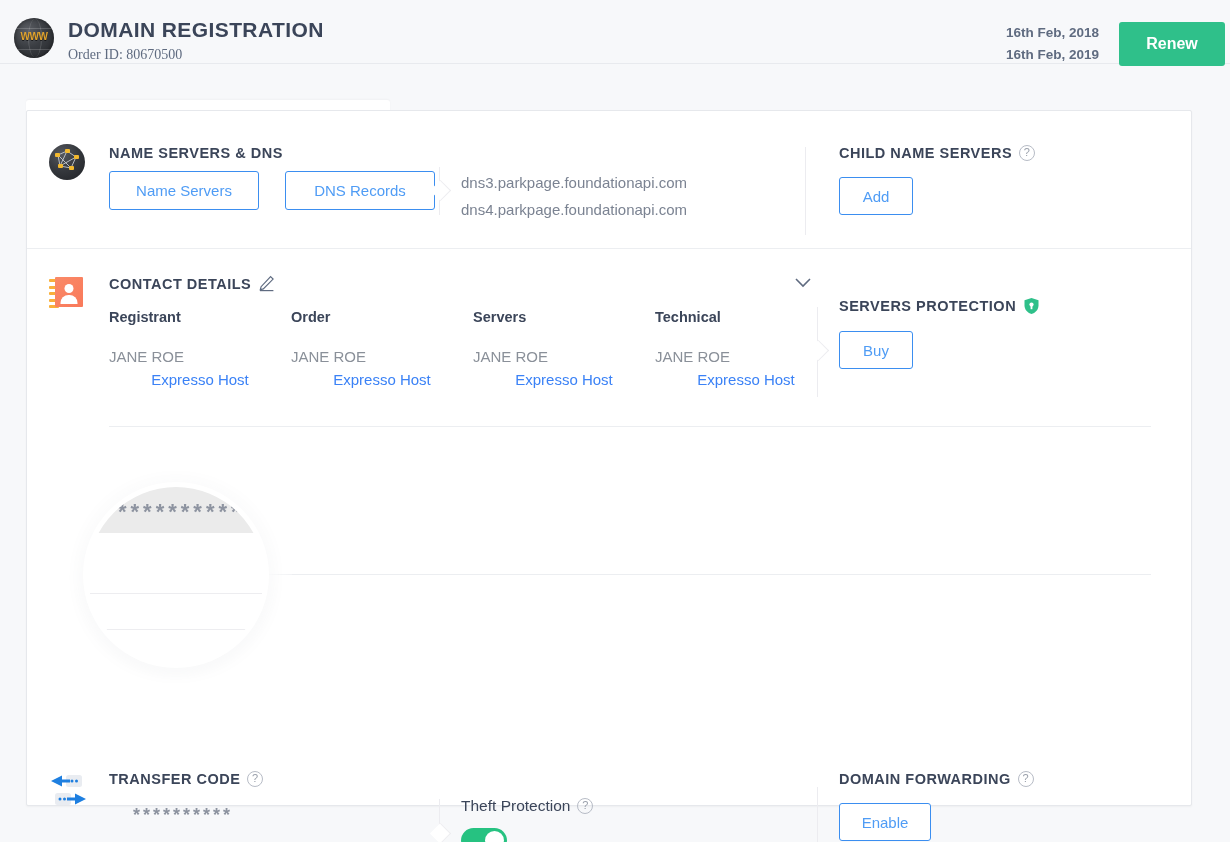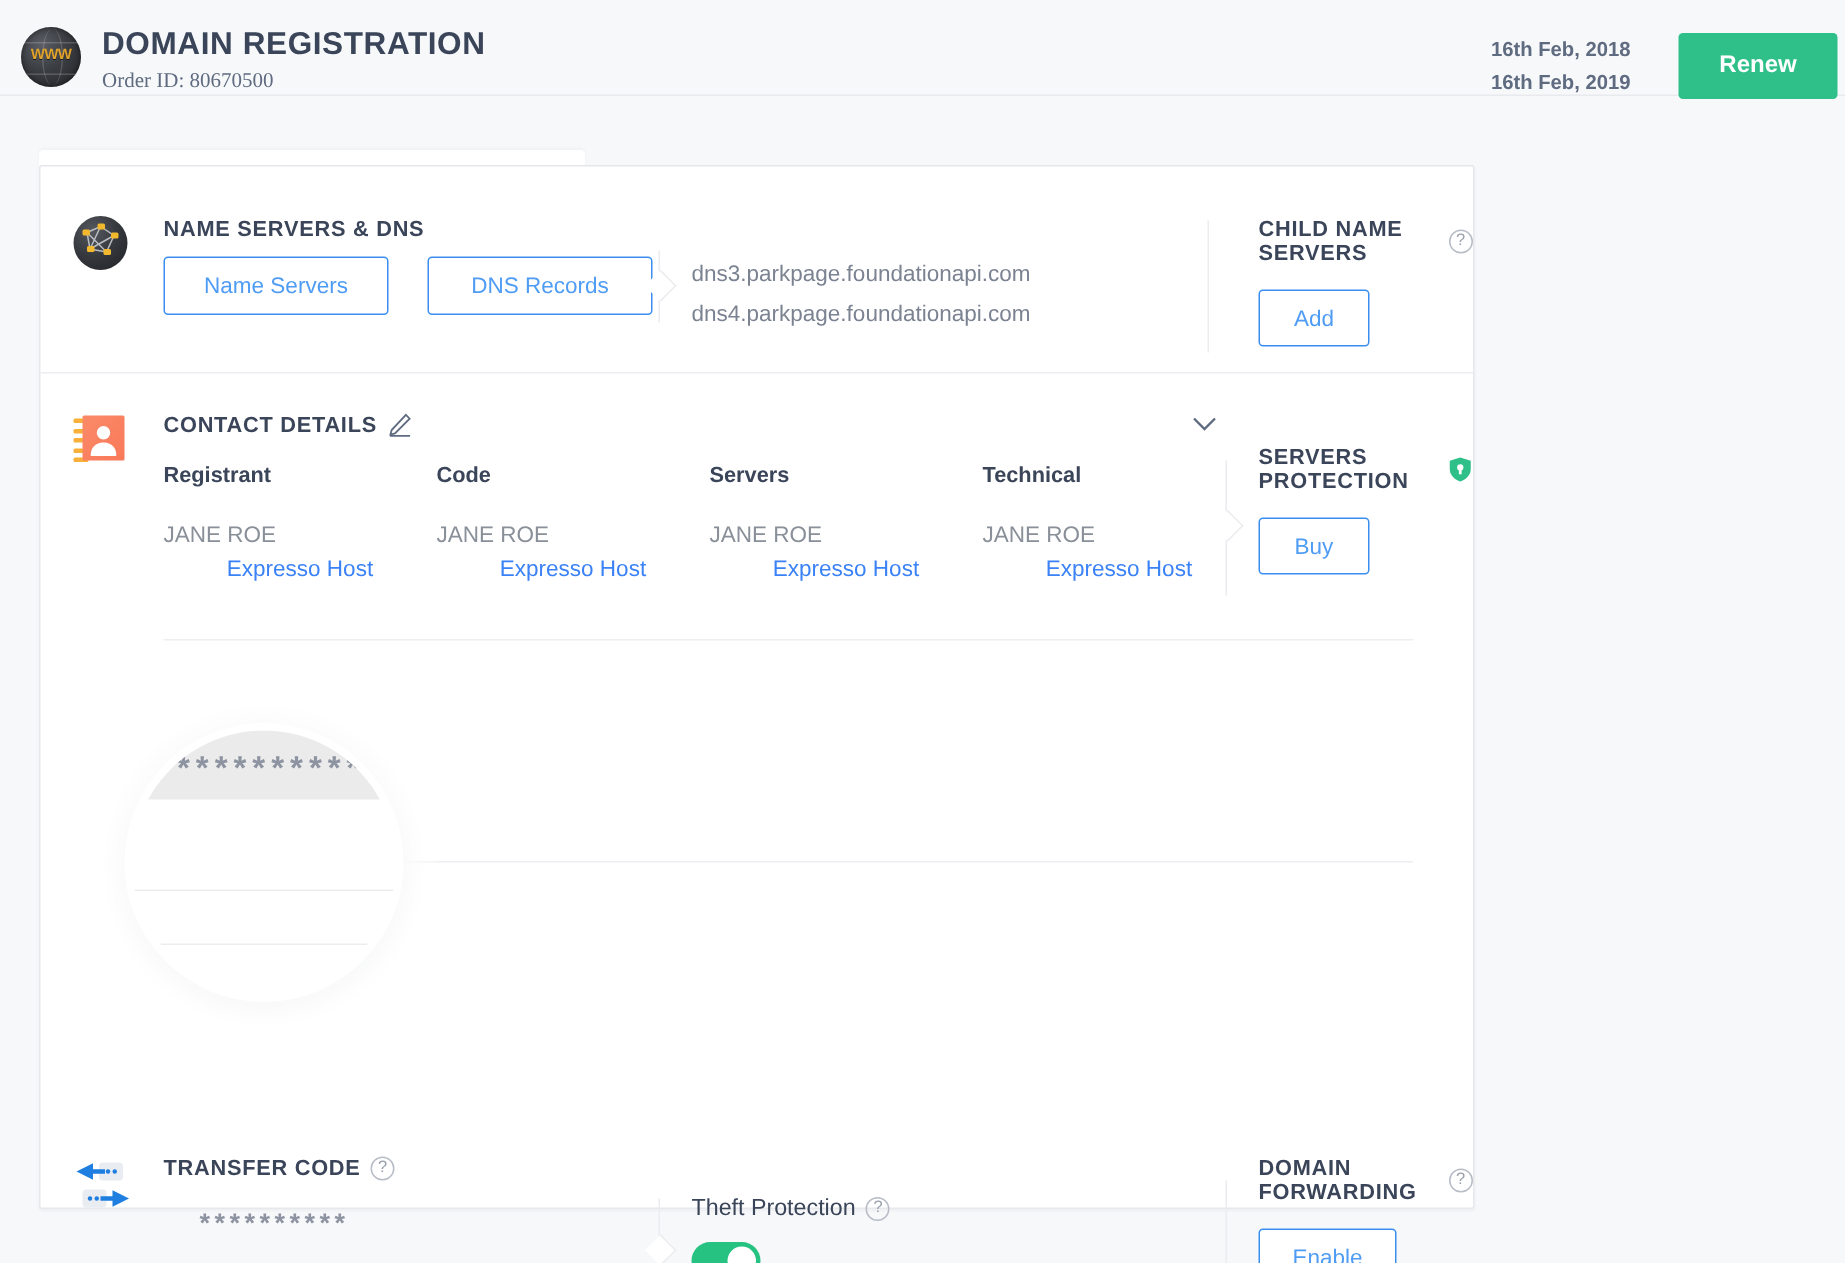--- a/index.html
+++ b/index.html
@@ -49,41 +49,41 @@
     font-size: 21px; font-weight: bold; color: #3b4559;
     letter-spacing: .4px; line-height: 24px;
   }
   .hdr-sub {
     font-size: 14px; color: #5f6b80; margin-top: 4px; line-height: 18px; font-family: Liberation Serif, serif;
   }
   .hdr-right {
     position: absolute; right: 0; top: 22px;
     display: flex; align-items: flex-start;
   }
-  .hdr-dates { text-align: right; padding-right: 32px; margin-left: 36px; }
+  .hdr-dates { text-align: right; padding-right: 20px; margin-left: 36px; }
   .hdr-date {
     font-size: 13.5px; color: #5f6b80; line-height: 22px; font-weight: 600;
   }
   .renew-btn {
     background: #2fc08a; color: #fff; border: none;
     width: 106px; height: 44px; border-radius: 3px;
     font-size: 16px; font-weight: bold; cursor: pointer;
     font-family: "Liberation Sans", sans-serif;
     margin-right: 5px;
   }
 
   
   .ghost-tab {
     position: absolute; left: 26px; top: 100px; width: 364px; height: 12px;
     background: #fff; border-radius: 3px 3px 0 0;
     box-shadow: 0 -1px 2px rgba(0,0,0,.03);
   }
   .card {
     position: absolute; left: 26px; top: 110px;
-    width: 957px; height: 696px;
+    width: 1166px; height: 696px;
     background: #fff;
     border: 1px solid #e6e8ec;
     border-radius: 2px;
     box-shadow: 0 1px 2px rgba(0,0,0,.04);
   }
 
   .section { position: relative; }
   .sec-divider { border-bottom: 1px solid #eceef1; }
   .sec-divider-short {
     position:absolute; left: 82px; right: 40px; bottom: 0; height:1px; background:#eceef1;
@@ -359,21 +359,21 @@
       </svg>
     </div>
 
     <div class="s2-cols">
       <div class="s2-col">
         <div class="c-head">Registrant</div>
         <div class="c-name">JANE ROE</div>
         <div class="c-org">Expresso Host</div>
       </div>
       <div class="s2-col">
-        <div class="c-head">Code</div>
+        <div class="c-head">Order</div>
         <div class="c-name">JANE ROE</div>
         <div class="c-org">Expresso Host</div>
       </div>
       <div class="s2-col">
         <div class="c-head">Servers</div>
         <div class="c-name">JANE ROE</div>
         <div class="c-org">Expresso Host</div>
       </div>
       <div class="s2-col">
         <div class="c-head">Technical</div>

